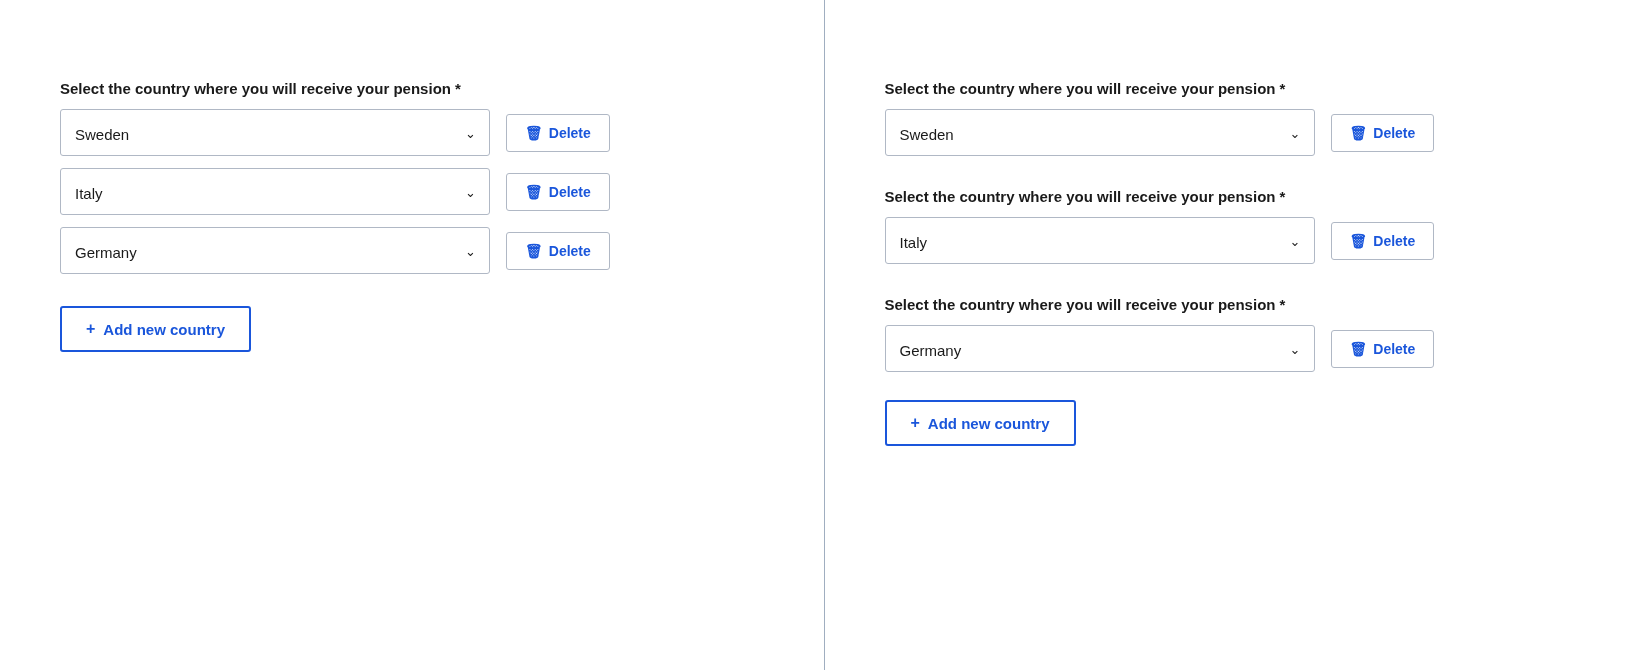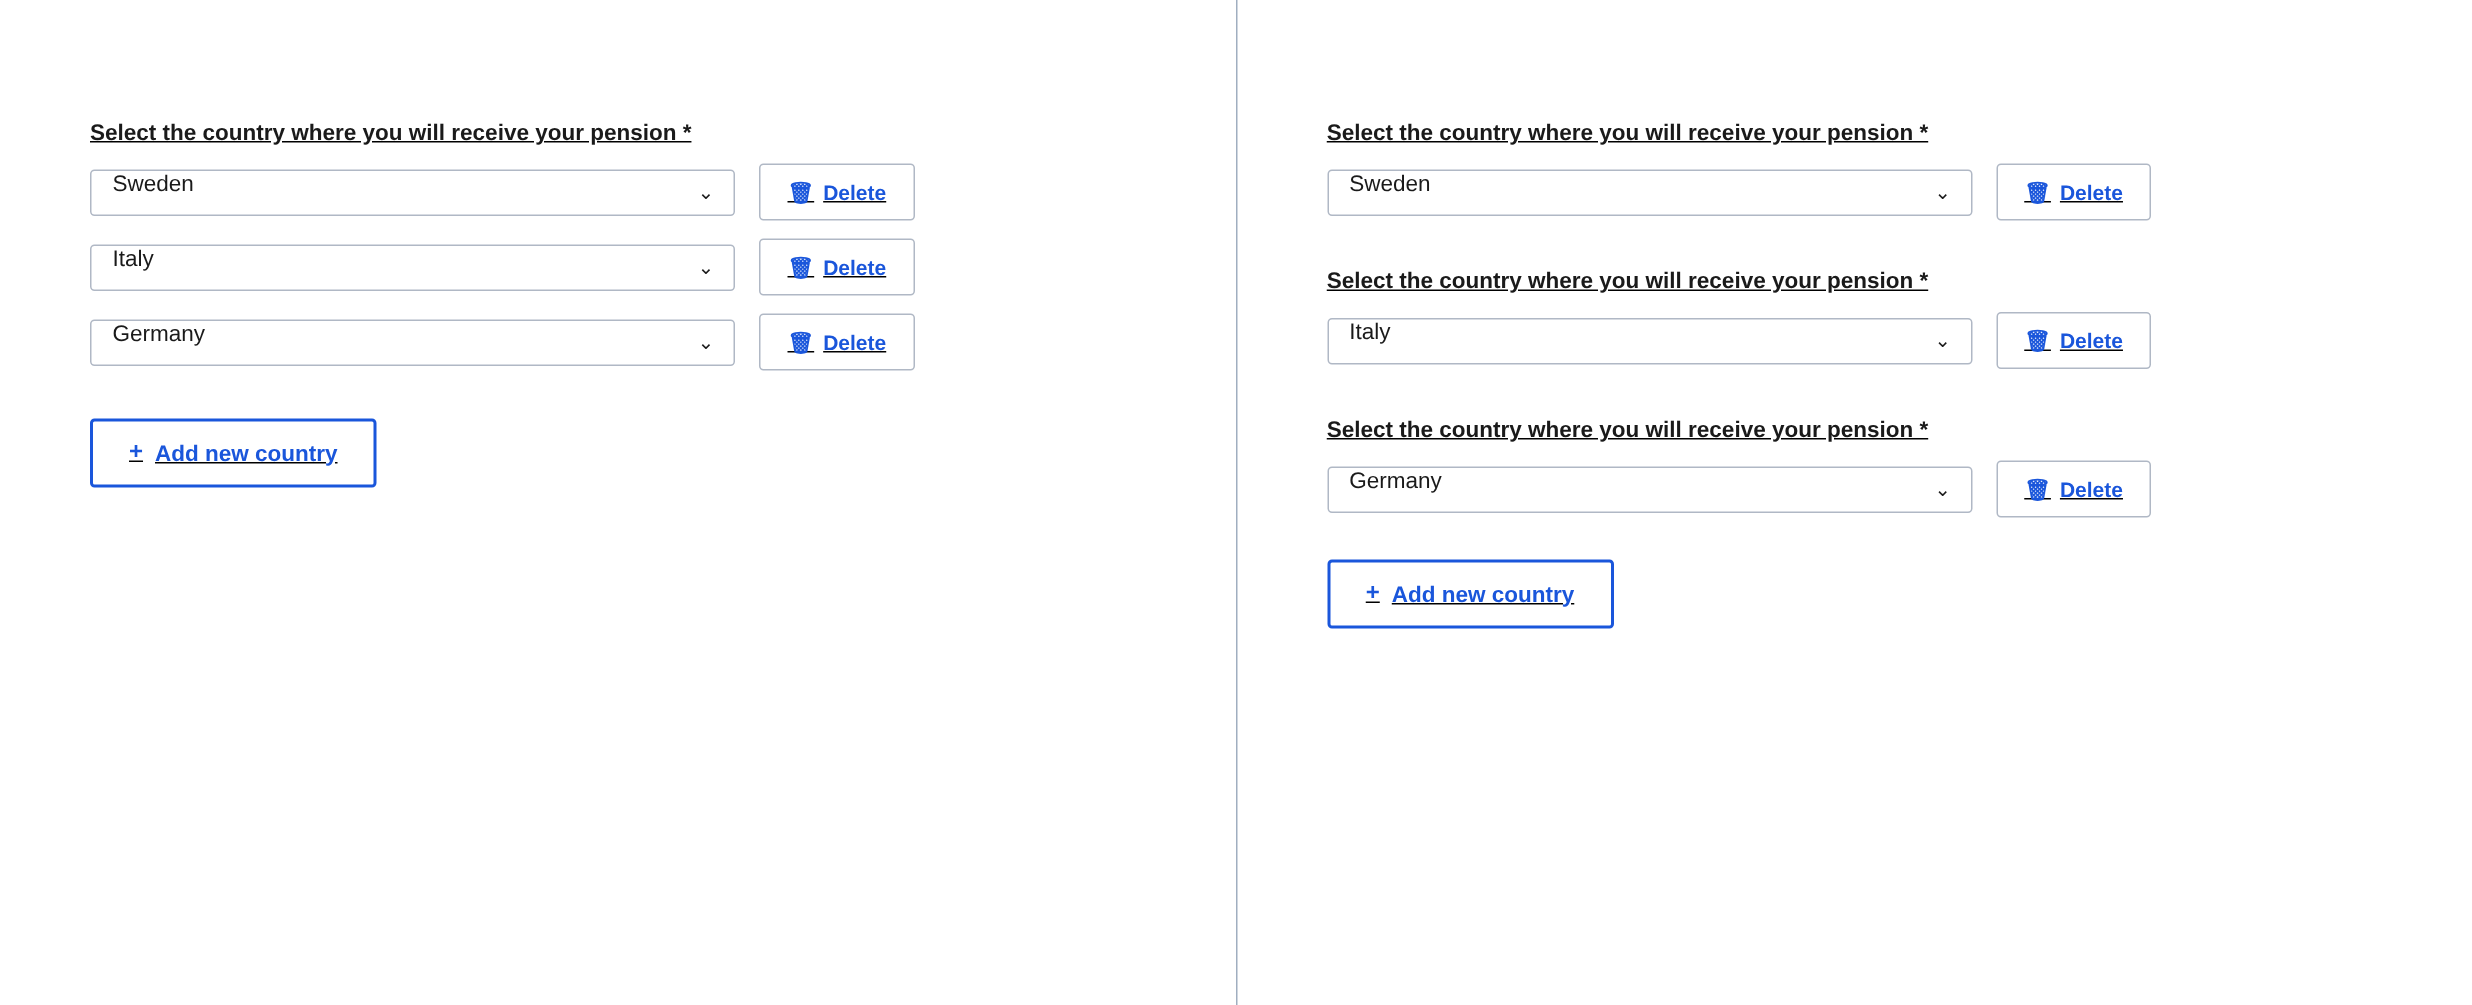--- a/index.html
+++ b/index.html
@@ -16,21 +16,20 @@
       display: flex;
       overflow: hidden;
     }
 
     .panel {
       flex: 1;
       padding: 80px 60px;
       display: flex;
       flex-direction: column;
       gap: 0;
-      text-decoration: underline;
     }
 
     .divider {
       width: 1px;
       background: #a0aec0;
       align-self: stretch;
       margin: 0;
     }
 
     .section-label {
@@ -48,21 +47,21 @@
     }
 
     .select-wrapper {
       position: relative;
       flex: 1;
       max-width: 430px;
     }
 
     .country-select {
       width: 100%;
-      padding: 0 40px 12px 14px;
+      padding: 16px 40px 12px 14px;
       font-size: 15px;
       color: #1a1a1a;
       background: #ffffff;
       border: 1.5px solid #b0b8c5;
       border-radius: 3px;
       appearance: none;
       -webkit-appearance: none;
       cursor: pointer;
       outline: none;
     }

